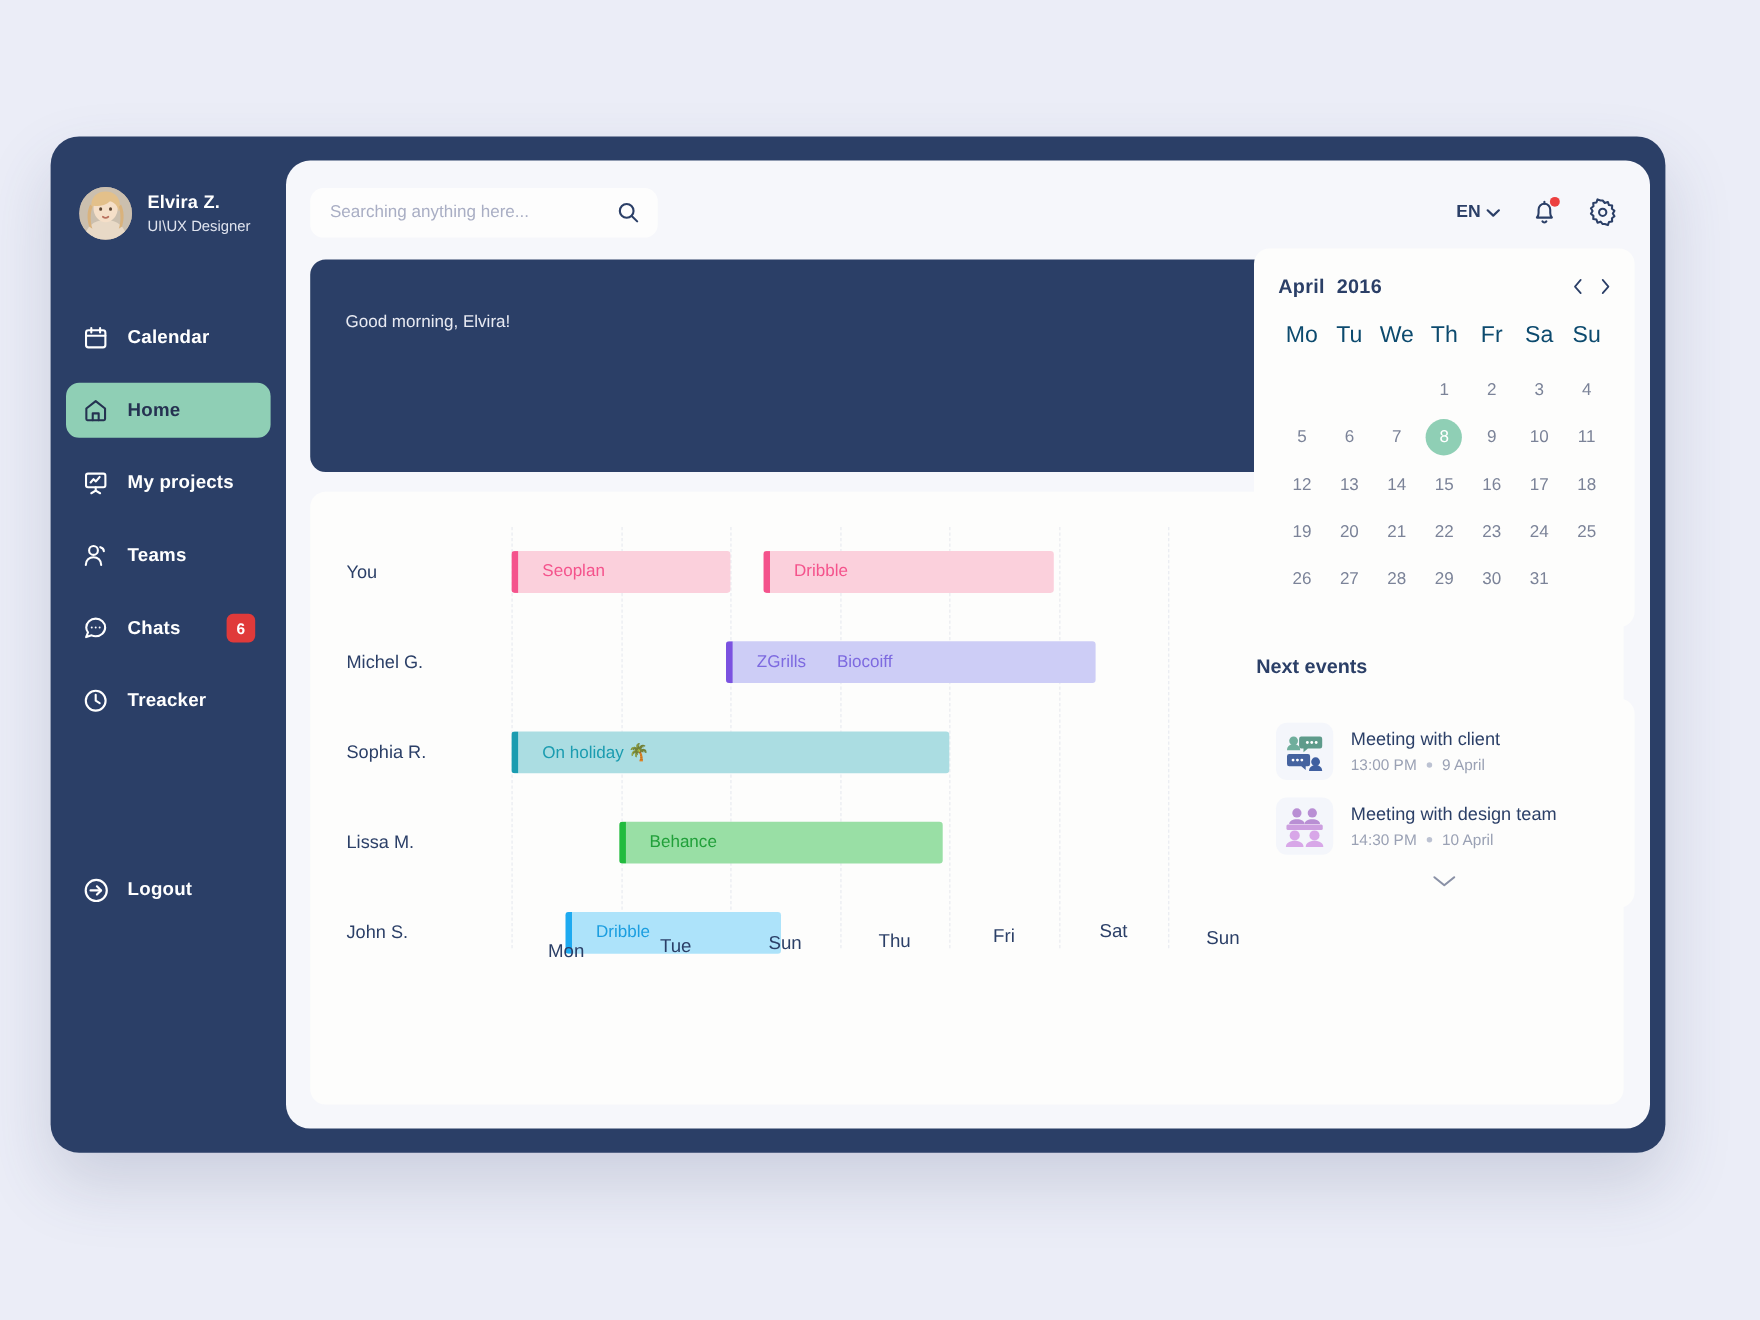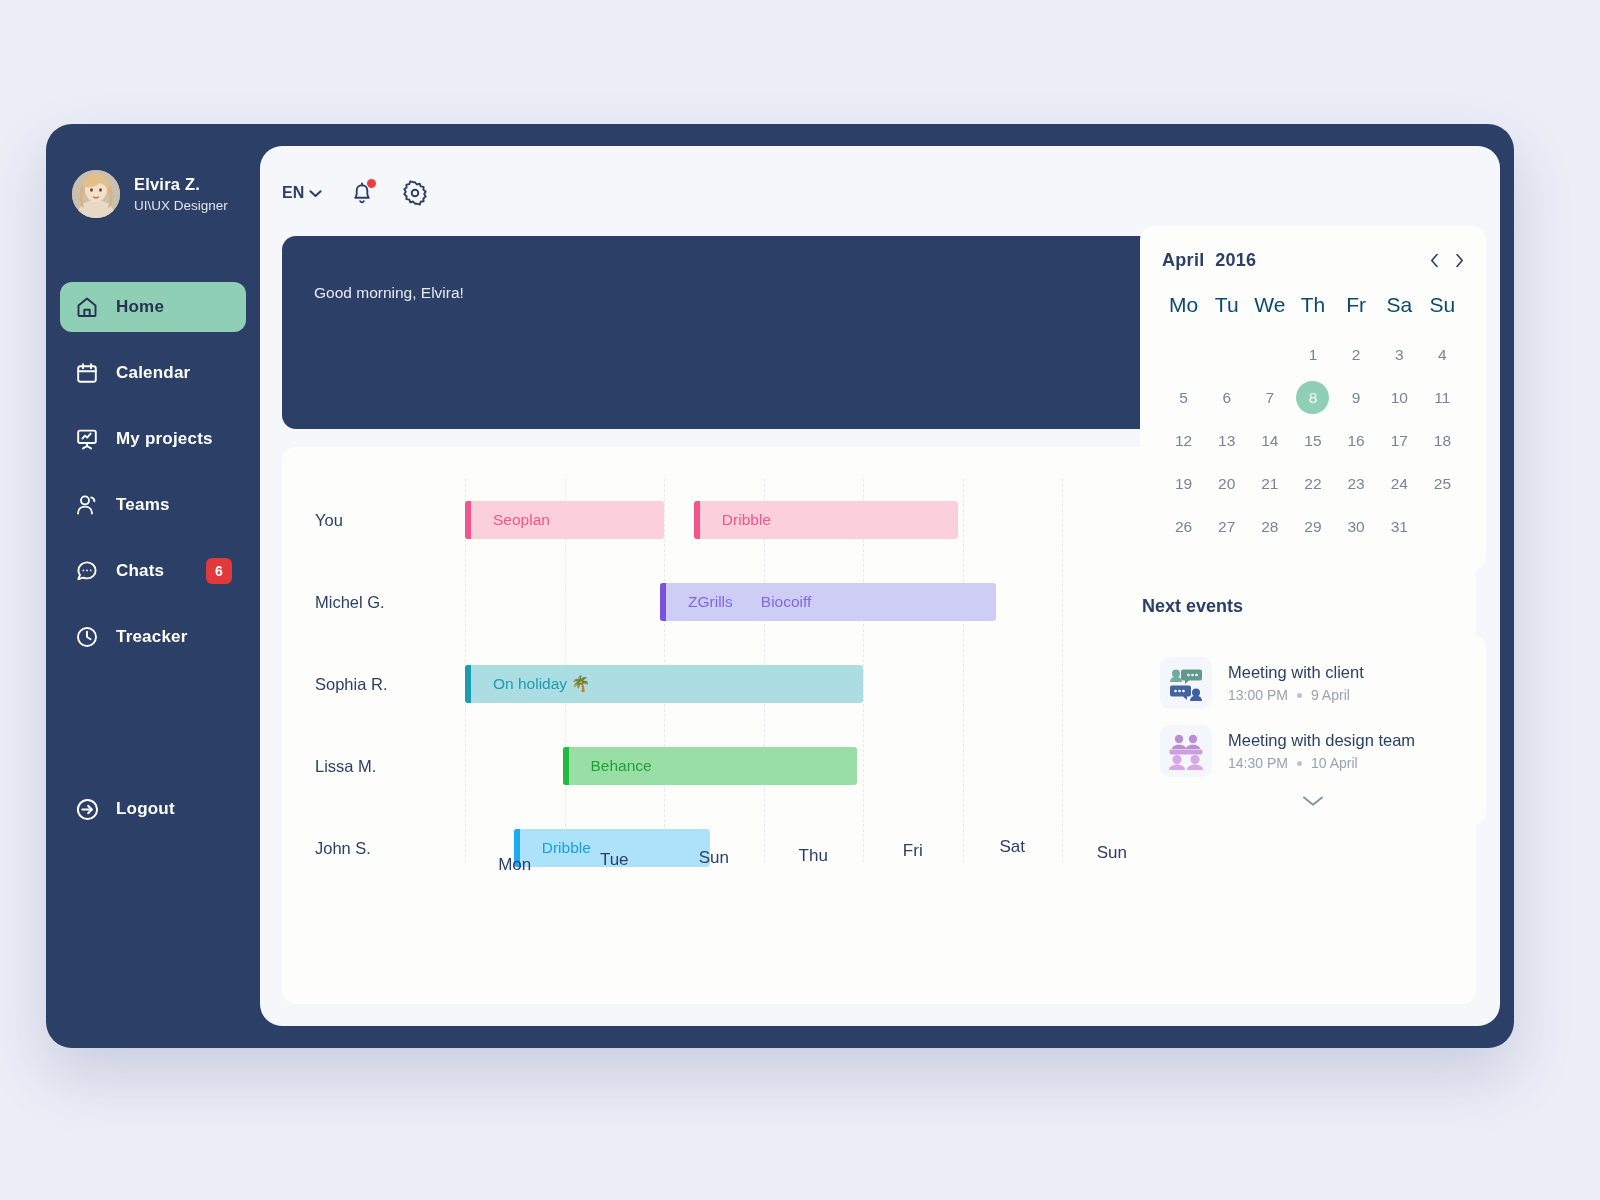--- a/index.html
+++ b/index.html
@@ -378,39 +378,39 @@
         </svg>
       </div>
       <div class="profile-text">
         <div class="profile-name">Elvira Z.</div>
         <div class="profile-role">UI\UX Designer</div>
       </div>
     </div>
 
     <nav class="nav">
 
-      <div class="nav-item active">
-        <span class="ico">
-          <svg viewBox="0 0 24 24" fill="none" stroke="#253251" stroke-width="1.9" stroke-linecap="round" stroke-linejoin="round">
-            <path d="M3.5 10.4 12 3.6l8.5 6.8V20a1 1 0 0 1-1 1h-15a1 1 0 0 1-1-1z"></path>
-            <path d="M9.3 21v-6.2h5.4V21"></path>
-          </svg>
-        </span>
-        <span class="nav-label">Home</span>
-      </div>
-
       <div class="nav-item">
         <span class="ico">
           <svg viewBox="0 0 24 24" fill="none" stroke="#ffffff" stroke-width="1.9" stroke-linecap="round" stroke-linejoin="round">
             <rect x="3.2" y="5.2" width="17.6" height="15.6" rx="2.2"></rect>
             <path d="M3.2 10.2h17.6"></path>
             <path d="M8 3.2v4M16 3.2v4"></path>
           </svg>
         </span>
         <span class="nav-label">Calendar</span>
+      </div>
+
+      <div class="nav-item active">
+        <span class="ico">
+          <svg viewBox="0 0 24 24" fill="none" stroke="#253251" stroke-width="1.9" stroke-linecap="round" stroke-linejoin="round">
+            <path d="M3.5 10.4 12 3.6l8.5 6.8V20a1 1 0 0 1-1 1h-15a1 1 0 0 1-1-1z"></path>
+            <path d="M9.3 21v-6.2h5.4V21"></path>
+          </svg>
+        </span>
+        <span class="nav-label">Home</span>
       </div>
 
       <div class="nav-item">
         <span class="ico">
           <svg viewBox="0 0 24 24" fill="none" stroke="#ffffff" stroke-width="1.9" stroke-linecap="round" stroke-linejoin="round">
             <rect x="3.2" y="3.6" width="17.6" height="12.4" rx="1.8"></rect>
             <path d="M12 16v3.2"></path>
             <path d="M8 21.4 12 19l4 2.4"></path>
             <path d="M7.4 11.6 10 8.6l2.2 2 3.4-4"></path>
           </svg>
@@ -461,20 +461,29 @@
           <path d="M12.6 8.4 16.2 12l-3.6 3.6"></path>
         </svg>
       </span>
       <span class="nav-label">Logout</span>
     </div>
   </aside>
 
   <main class="content">
 
     <div class="topbar">
+      <div class="search">
+        <input type="text" value="" placeholder="Searching anything here..." style="">
+        <span class="search-icon">
+          <svg viewBox="0 0 24 24" fill="none" stroke="#2b3f67" stroke-width="2.1" stroke-linecap="round">
+            <circle cx="10.6" cy="10.6" r="6.8"></circle>
+            <path d="M15.6 15.6 21 21"></path>
+          </svg>
+        </span>
+      </div>
 
       <div class="top-right">
         <div class="lang">
           <span class="lang-label">EN</span>
           <span class="chev-down">
             <svg viewBox="0 0 13 9" fill="none" stroke="#2b3f67" stroke-width="2" stroke-linecap="round" stroke-linejoin="round">
               <path d="M1.4 2.2 6.5 7l5.1-4.8"></path>
             </svg>
           </span>
         </div>

